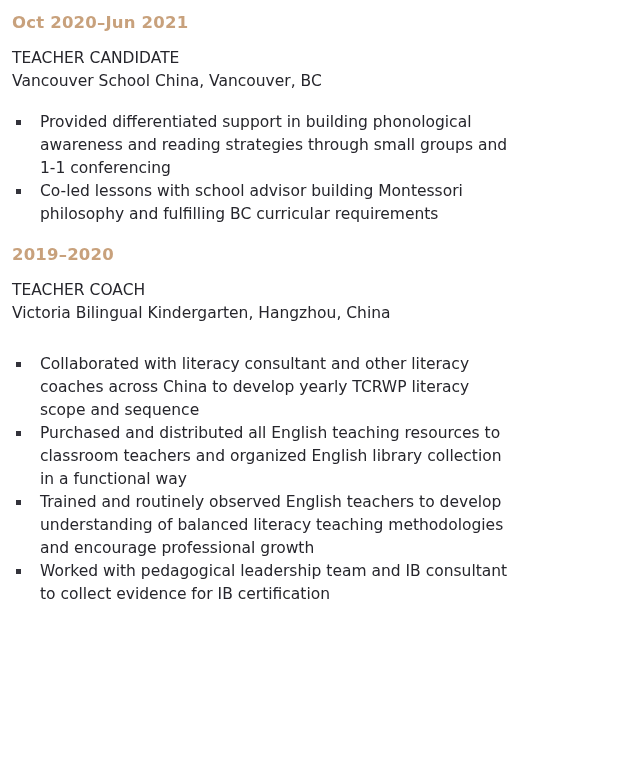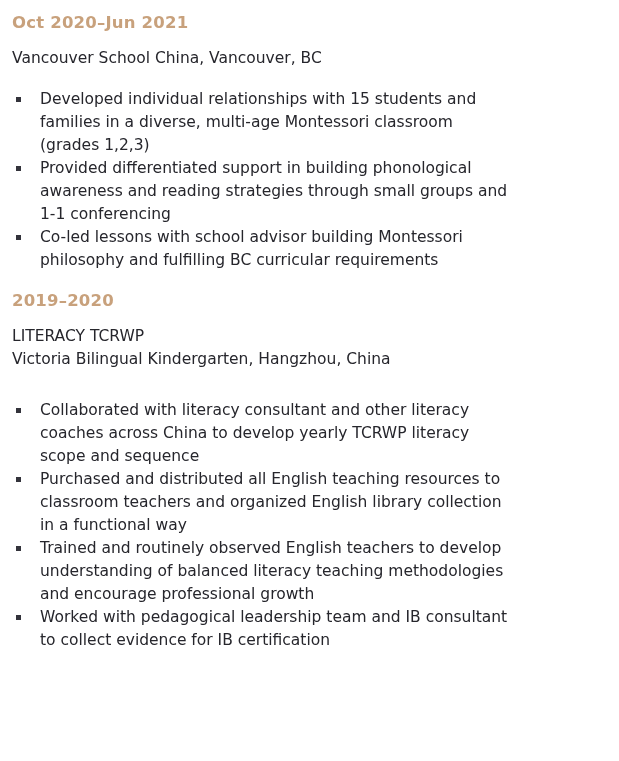--- a/index.html
+++ b/index.html
@@ -63,45 +63,40 @@
     white-space: pre-line;
   }
 </style>
 </head>
 <body>
 
 <div class="page">
 
   <section class="entry entry-1">
     <h3 class="entry-dates">Oct 2020–Jun 2021</h3>
+    <div class="entry-title">TEACHER CANDIDATE</div>
     <div class="entry-org">Vancouver School China, Vancouver, BC</div>
     <ul class="bullets">
-      <li class="bullet">
-        <span class="bullet-marker"></span>
-        <span class="bullet-text">Developed individual relationships with 15 students and
-families in a diverse, multi-age Montessori classroom
-(grades 1,2,3)</span>
-      </li>
       <li class="bullet">
         <span class="bullet-marker"></span>
         <span class="bullet-text">Provided differentiated support in building phonological
 awareness and reading strategies through small groups and
 1-1 conferencing</span>
       </li>
       <li class="bullet">
         <span class="bullet-marker"></span>
         <span class="bullet-text">Co-led lessons with school advisor building Montessori
 philosophy and fulfilling BC curricular requirements</span>
       </li>
     </ul>
   </section>
 
   <section class="entry entry-2">
     <h3 class="entry-dates">2019–2020</h3>
-    <div class="entry-title">LITERACY TCRWP</div>
+    <div class="entry-title">TEACHER COACH</div>
     <div class="entry-org">Victoria Bilingual Kindergarten, Hangzhou, China</div>
     <ul class="bullets">
       <li class="bullet">
         <span class="bullet-marker"></span>
         <span class="bullet-text">Collaborated with literacy consultant and other literacy
 coaches across China to develop yearly TCRWP literacy
 scope and sequence</span>
       </li>
       <li class="bullet">
         <span class="bullet-marker"></span>

